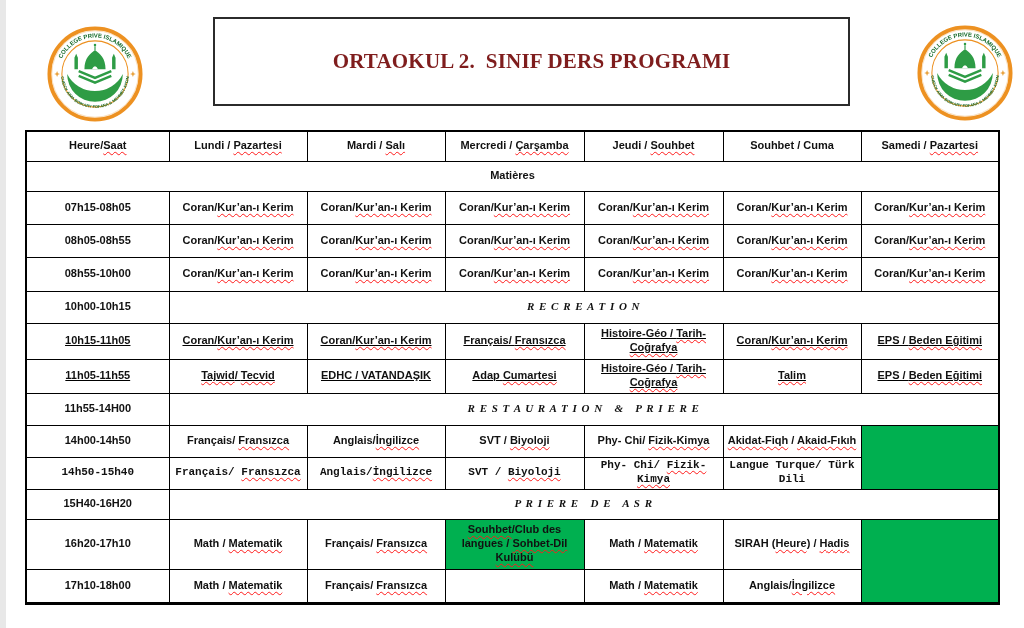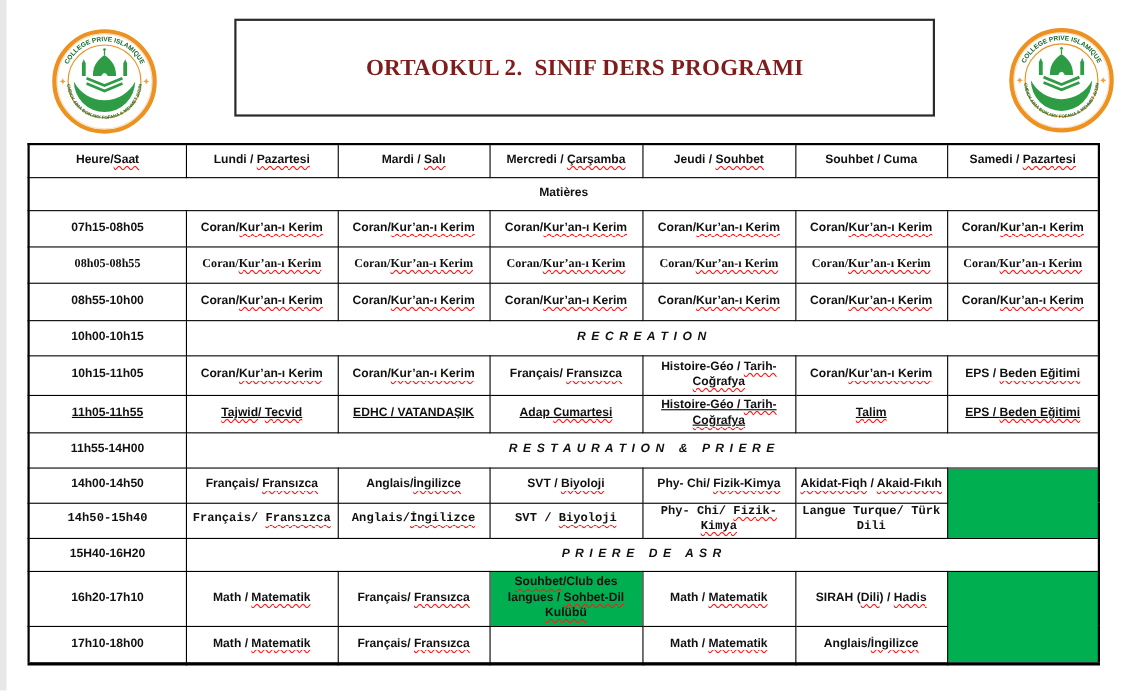--- a/index.html
+++ b/index.html
@@ -20,21 +20,21 @@
   
   #timetable{position:absolute;left:25px;top:130px;width:973px;border-collapse:collapse;
              table-layout:fixed;border:2px solid #000;border-bottom:3px solid #000;padding-left:14px;}
   #timetable td,#timetable th{border:1.5px solid #000;text-align:center;vertical-align:middle;
              padding:1px 2px;font-weight:bold;font-size:11px;line-height:1.25;color:#111;
              overflow:hidden;}
   #timetable th{font-size:11px;}
   td.time{font-size:11px;}
   td.tgreen{color:var(--time-green,#00b050);}
   td.greencell{background:var(--green,#00b050);}
-  td.banner{font-style:italic;font-size:12px;letter-spacing:1px;white-space:pre;}
+  td.banner{font-style:italic;font-size:12px;letter-spacing:1px;white-space:pre;font-family:Liberation Serif, serif;}
   td.section{font-size:11.5px;}
   .sq{text-decoration-line:underline;text-decoration-style:wavy;
       text-decoration-color:var(--squiggle,#ff0000);text-decoration-thickness:1px;
       text-underline-offset:2px;}
 </style>
 </head>
 <body>
 
 <div class="page">
   <div class="edge-strip"></div>
@@ -127,21 +127,21 @@
           </tr>
           <tr style="height: 33px;">
             <td class="time">07h15-08h05</td>
             <td>Coran/<span class="sq">Kur’an-ı Kerim</span></td>
             <td>Coran/<span class="sq">Kur’an-ı Kerim</span></td>
             <td>Coran/<span class="sq">Kur’an-ı Kerim</span></td>
             <td>Coran/<span class="sq">Kur’an-ı Kerim</span></td>
             <td>Coran/<span class="sq">Kur’an-ı Kerim</span></td>
             <td>Coran/<span class="sq">Kur’an-ı Kerim</span></td>
           </tr>
-          <tr style="height: 33px; font-family: Liberation Serif, serif;">
+          <tr style="height: 33px;">
             <td class="time">08h05-08h55</td>
             <td>Coran/<span class="sq">Kur’an-ı Kerim</span></td>
             <td>Coran/<span class="sq">Kur’an-ı Kerim</span></td>
             <td>Coran/<span class="sq">Kur’an-ı Kerim</span></td>
             <td>Coran/<span class="sq">Kur’an-ı Kerim</span></td>
             <td>Coran/<span class="sq">Kur’an-ı Kerim</span></td>
             <td>Coran/<span class="sq">Kur’an-ı Kerim</span></td>
           </tr>
           <tr style="height: 34px;">
             <td class="time">08h55-10h00</td>
@@ -149,21 +149,21 @@
             <td>Coran/<span class="sq">Kur’an-ı Kerim</span></td>
             <td>Coran/<span class="sq">Kur’an-ı Kerim</span></td>
             <td>Coran/<span class="sq">Kur’an-ı Kerim</span></td>
             <td>Coran/<span class="sq">Kur’an-ı Kerim</span></td>
             <td>Coran/<span class="sq">Kur’an-ı Kerim</span></td>
           </tr>
           <tr style="height: 32px; margin-top: 35px;">
             <td class="time tgreen">10h00-10h15</td>
             <td class="banner" colspan="6">R E C R E A T I O N</td>
           </tr>
-          <tr style="height: 36px;">
+          <tr style="height: 36px; text-decoration: underline;">
             <td class="time">10h15-11h05</td>
             <td>Coran/<span class="sq">Kur’an-ı Kerim</span></td>
             <td>Coran/<span class="sq">Kur’an-ı Kerim</span></td>
             <td>Français/ <span class="sq">Fransızca</span></td>
             <td>Histoire-Géo / <span class="sq">Tarih-Coğrafya</span></td>
             <td>Coran/<span class="sq">Kur’an-ı Kerim</span></td>
             <td>EPS / <span class="sq">Beden Eğitimi</span></td>
           </tr>
           <tr style="height: 34px; text-decoration: underline;">
             <td class="time">11h05-11h55</td>
@@ -198,21 +198,21 @@
           <tr style="height: 30px;">
             <td class="time">15H40-16H20</td>
             <td class="banner" colspan="6">P R I E R E   D E   A S R</td>
           </tr>
           <tr style="height: 50px;">
             <td class="time">16h20-17h10</td>
             <td>Math / <span class="sq">Matematik</span></td>
             <td>Français/ <span class="sq">Fransızca</span></td>
             <td class="greencell"><span class="sq">Souhbet</span>/Club des langues / <span class="sq">Sohbet-Dil</span> <span class="sq">Kulübü</span></td>
             <td>Math / <span class="sq">Matematik</span></td>
-            <td>SIRAH (<span class="sq">Dili</span>) / <span class="sq">Hadis</span></td>
+            <td>SIRAH (<span class="sq">Heure</span>) / <span class="sq">Hadis</span></td>
             <td class="greencell" rowspan="2"></td>
           </tr>
           <tr style="height: 34px;">
             <td class="time">17h10-18h00</td>
             <td>Math / <span class="sq">Matematik</span></td>
             <td>Français/ <span class="sq">Fransızca</span></td>
             <td></td>
             <td>Math / <span class="sq">Matematik</span></td>
             <td>Anglais/<span class="sq">İngilizce</span></td>
           </tr>

